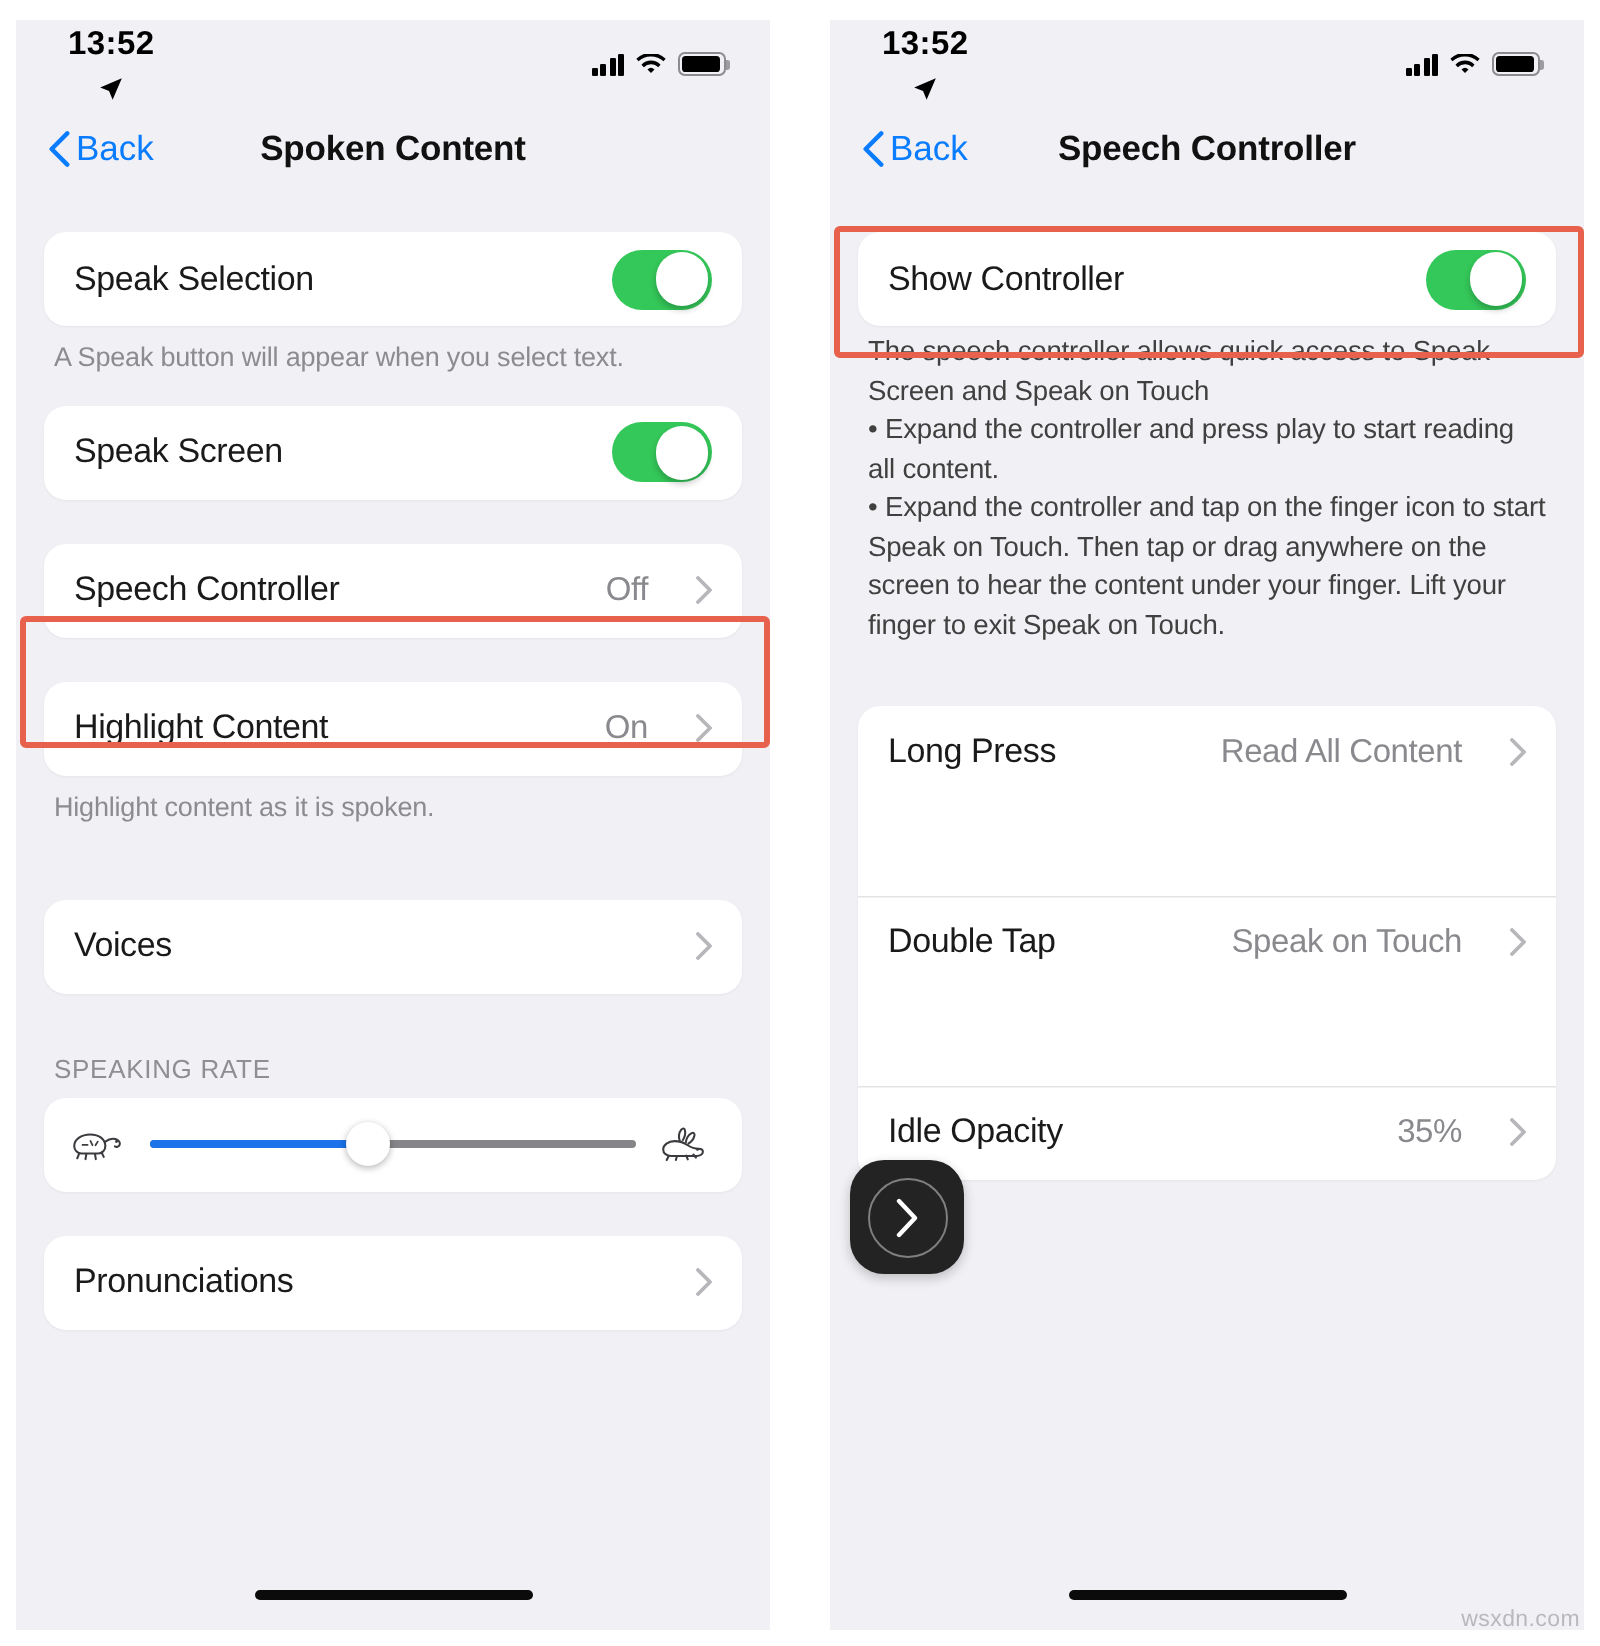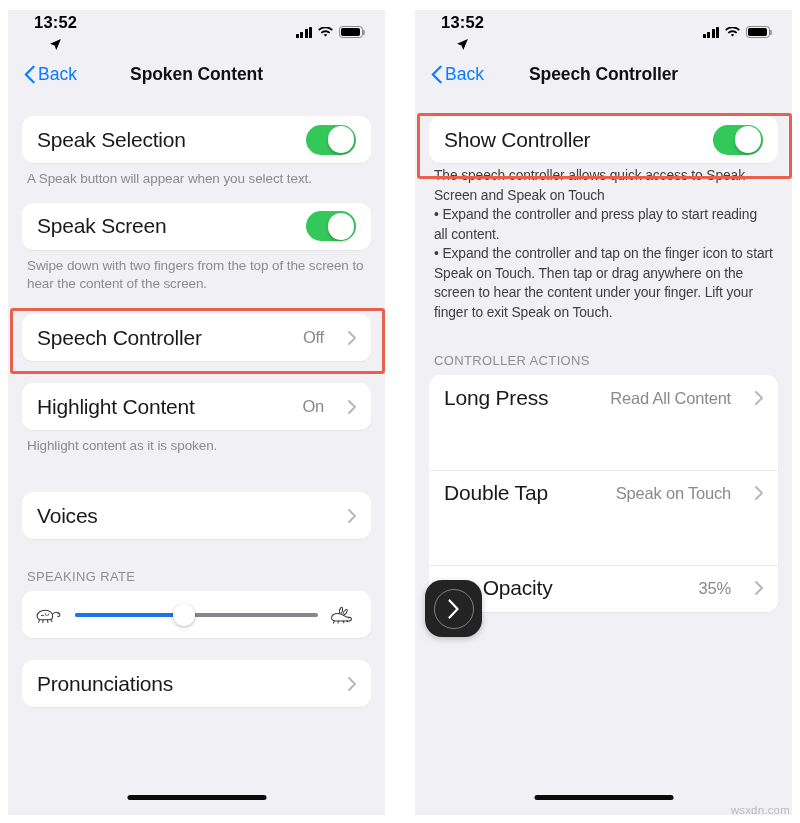--- a/index.html
+++ b/index.html
@@ -133,21 +133,21 @@
     display: flex;
     align-items: center;
     justify-content: space-between;
     height: 47px;
     padding: 0 15px;
     box-sizing: border-box;
     cursor: default;
   }
   .row + .row { box-shadow: inset 0 0.7px 0 #e3e3e6; margin-top: 48px; }
   .row-label {
-    font-size: 21px;
+    font-size: 17px;
     color: #1a1a1a;
     letter-spacing: -0.2px;
   }
   .row-right {
     display: flex;
     align-items: center;
     gap: 24px;
   }
   .row-value {
     font-size: 16.5px;
@@ -359,21 +359,20 @@
       <div class="gap-sm"></div>
 
       <div class="card">
         <div class="row">
           <span class="row-label">Speak Screen</span>
           <div class="toggle">
               <div class="knob"></div>
             </div>
         </div>
       </div>
-      <div class="footnote">Swipe down with two fingers from the top of the screen to hear the content of the screen.</div>
 
       <div class="gap-md"></div>
 
       <div class="card">
         <div class="row">
           <span class="row-label">Speech Controller</span>
           <div class="row-right">
             <span class="row-value">Off</span>
             <svg class="chev" width="8" height="14" viewBox="0 0 8 14">
               <path d="M1 1l6 6-6 6" fill="none" stroke="#b6b6bb" stroke-width="1.9" stroke-linecap="round" stroke-linejoin="round"></path>
@@ -504,21 +503,20 @@
             </div>
         </div>
       </div>
 
       <div class="desc">The speech controller allows quick access to Speak Screen and Speak on Touch
  • Expand the controller and press play to start reading all content.
  • Expand the controller and tap on the finger icon to start Speak on Touch. Then tap or drag anywhere on the screen to hear the content under your finger. Lift your finger to exit Speak on Touch.</div>
 
       <div class="gap-lg"></div>
 
-      <div class="section-header">CONTROLLER ACTIONS</div>
 
       <div class="card">
 
         <div class="row">
           <span class="row-label">Long Press</span>
           <div class="row-right">
             <span class="row-value">Read All Content</span>
             <svg class="chev" width="8" height="14" viewBox="0 0 8 14">
               <path d="M1 1l6 6-6 6" fill="none" stroke="#b6b6bb" stroke-width="1.9" stroke-linecap="round" stroke-linejoin="round"></path>
             </svg>

